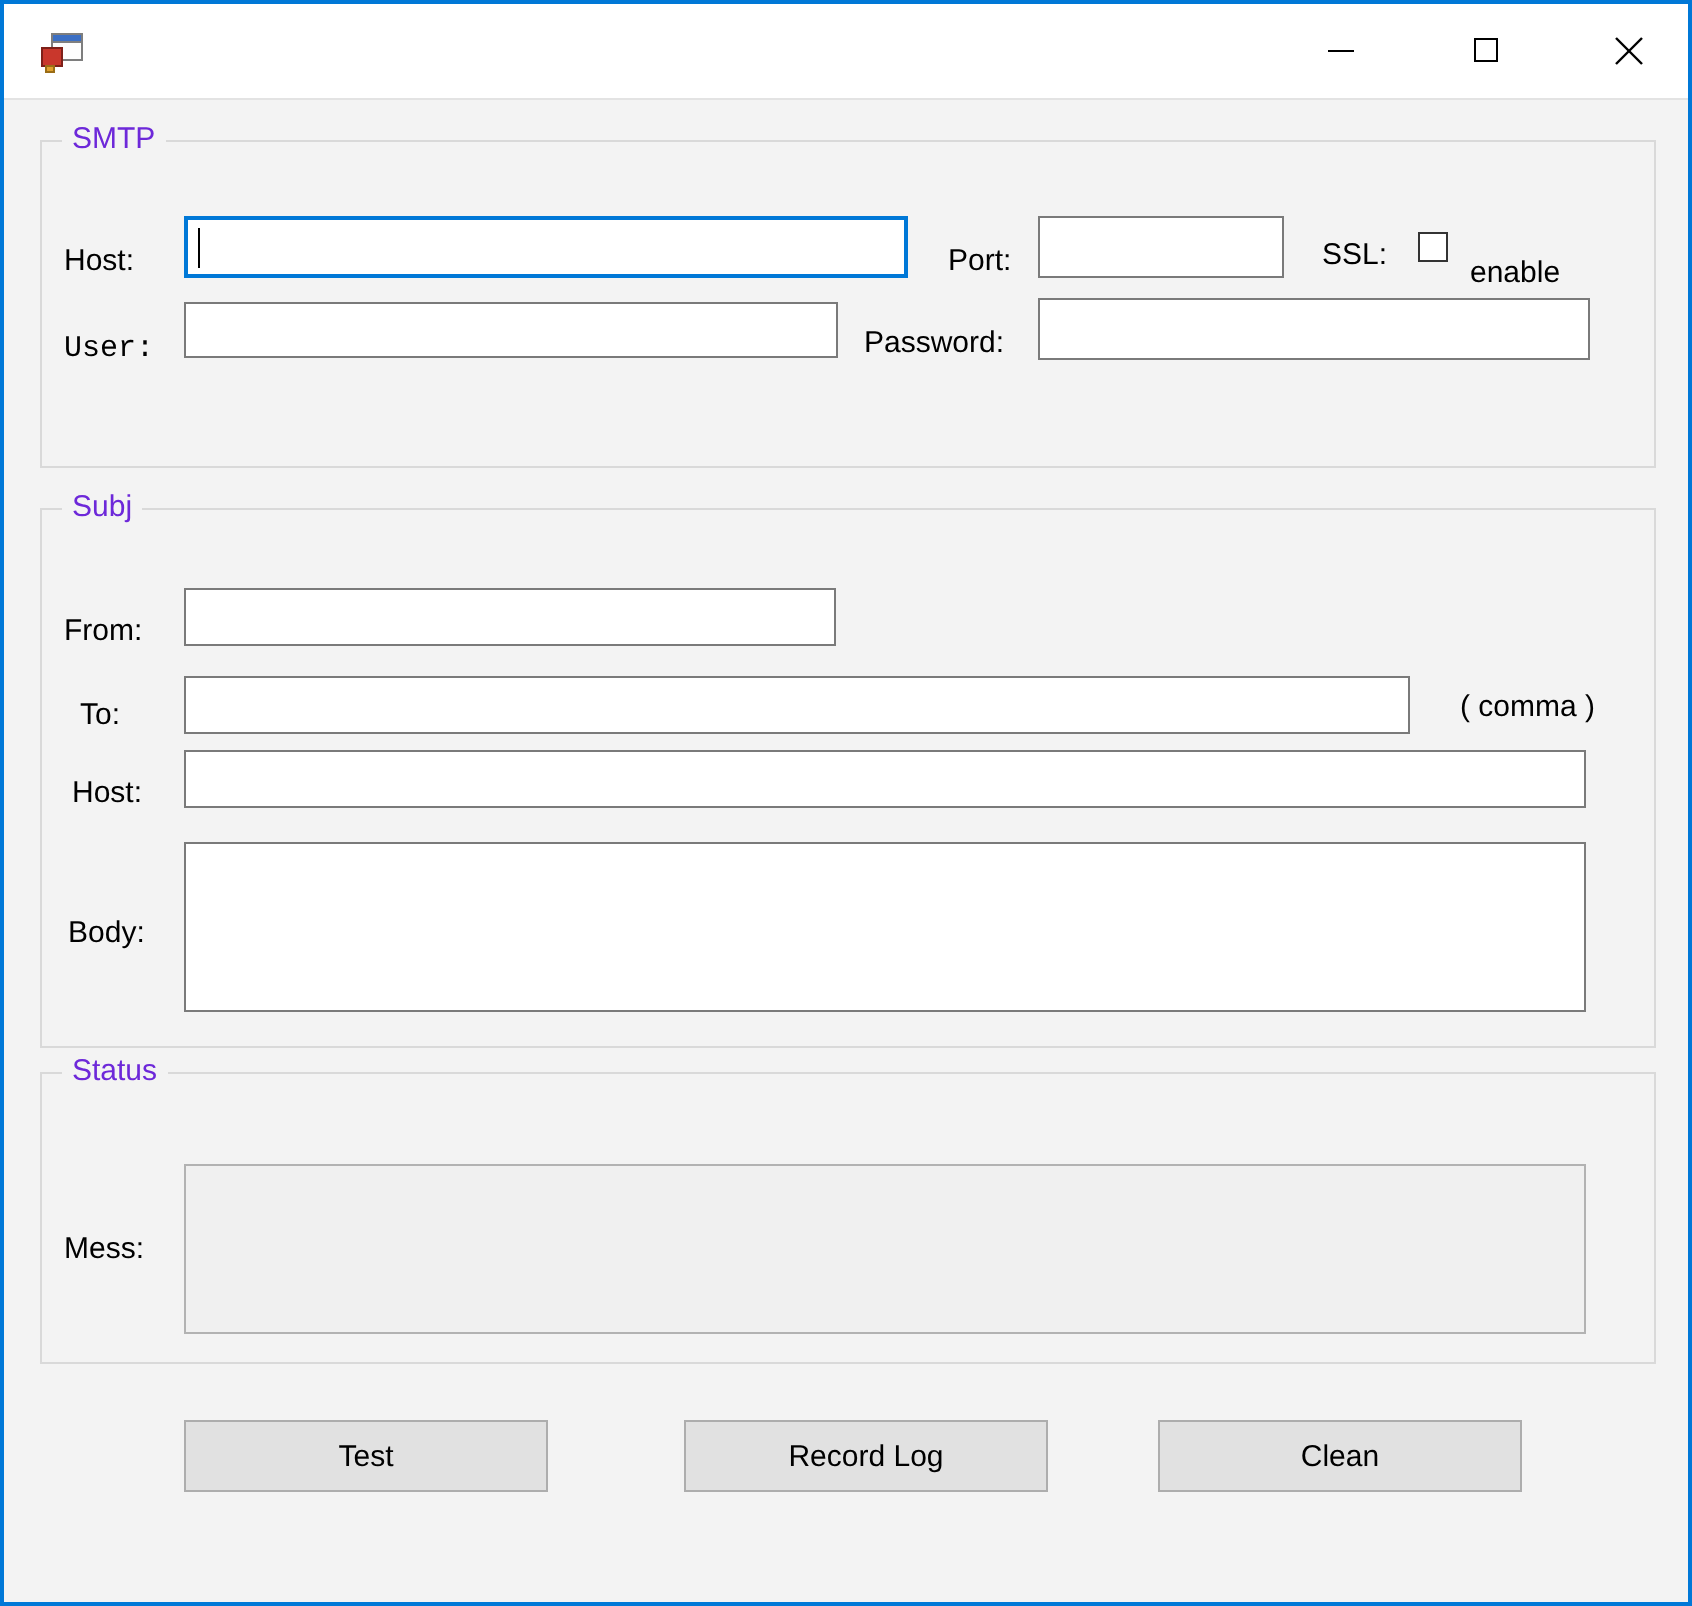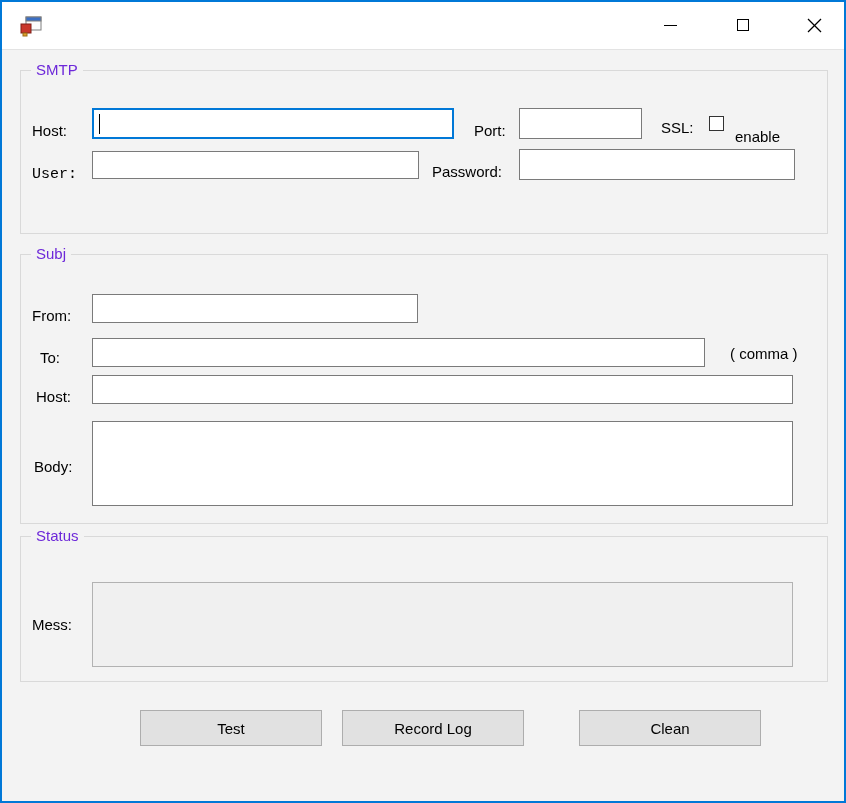--- a/index.html
+++ b/index.html
@@ -129,17 +129,17 @@
   <input class="tb" style="left: 90px; top: 373px; width: 701px; height: 29px;" value="">
   <span class="lbl" style="left:32px;top:456px;">Body:</span>
   <textarea class="tb" style="left: 90px; top: 419px; width: 701px; height: 85px;"></textarea>
 
   <div class="groupbox gb-status">
     <span class="legend">Status</span>
   </div>
   <span class="lbl" style="left:30px;top:614px;">Mess:</span>
   <div class="mess-box" style="left:90px;top:580px;width:701px;height:85px;"></div>
 
-  <button class="btn" style="left:90px;margin-left:48px;">Test</button>
+  <button class="btn" style="left:90px;">Test</button>
   <button class="btn" style="left:577px;">Clean</button>
   <button class="btn" style="left:340px;">Record Log</button>
 
 </div>
 
 </body></html>

